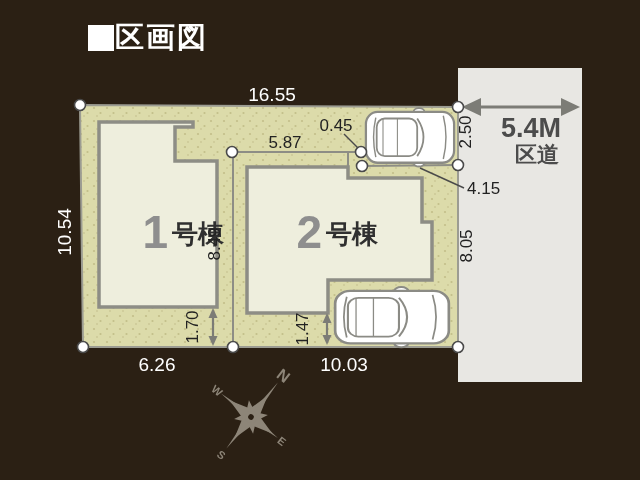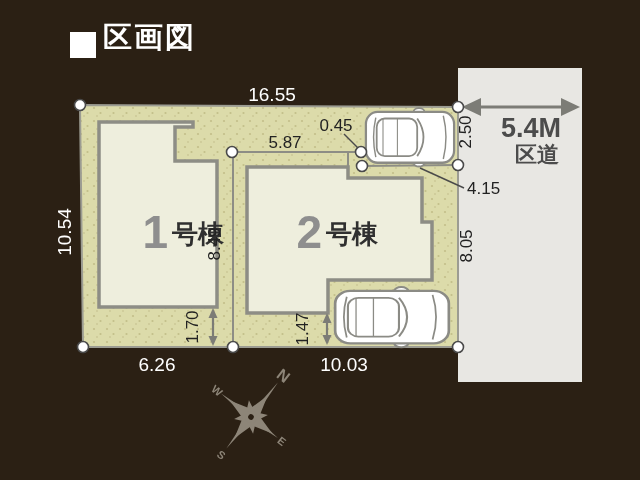--- a/index.html
+++ b/index.html
@@ -4,22 +4,22 @@
 <style>
   html,body{margin:0;padding:0;}
   body{
     width:640px;height:480px;overflow:hidden;
     background:#2b2014;
     font-family:"Liberation Sans","DejaVu Sans",sans-serif;
     position:relative;
   }
   .stage{position:absolute;left:0;top:0;width:640px;height:480px;}
   .title-bar{
-    position:absolute;left:70px;top:18px;
-    display:flex;align-items:flex-end;gap:7px;
+    position:absolute;left:88px;top:18px;
+    display:flex;align-items:center;gap:1px;
     color:#ffffff;font-size:29px;font-weight:bold;letter-spacing:2px;
   }
   .title-square{width:26px;height:26px;background:#ffffff;display:inline-block;}
   svg{position:absolute;left:0;top:0;}
   svg text{font-family:"Liberation Sans","DejaVu Sans",sans-serif;}
   .dim-out{fill:#ffffff;font-size:19px;}
   .dim-in{fill:#222222;font-size:17px;}
   .road-big{fill:#4c4c4c;font-size:27px;font-weight:bold;}
   .road-sub{fill:#4c4c4c;font-size:22px;font-weight:bold;}
   .bnum{fill:#8e8e8e;font-size:46px;font-weight:bold;}

